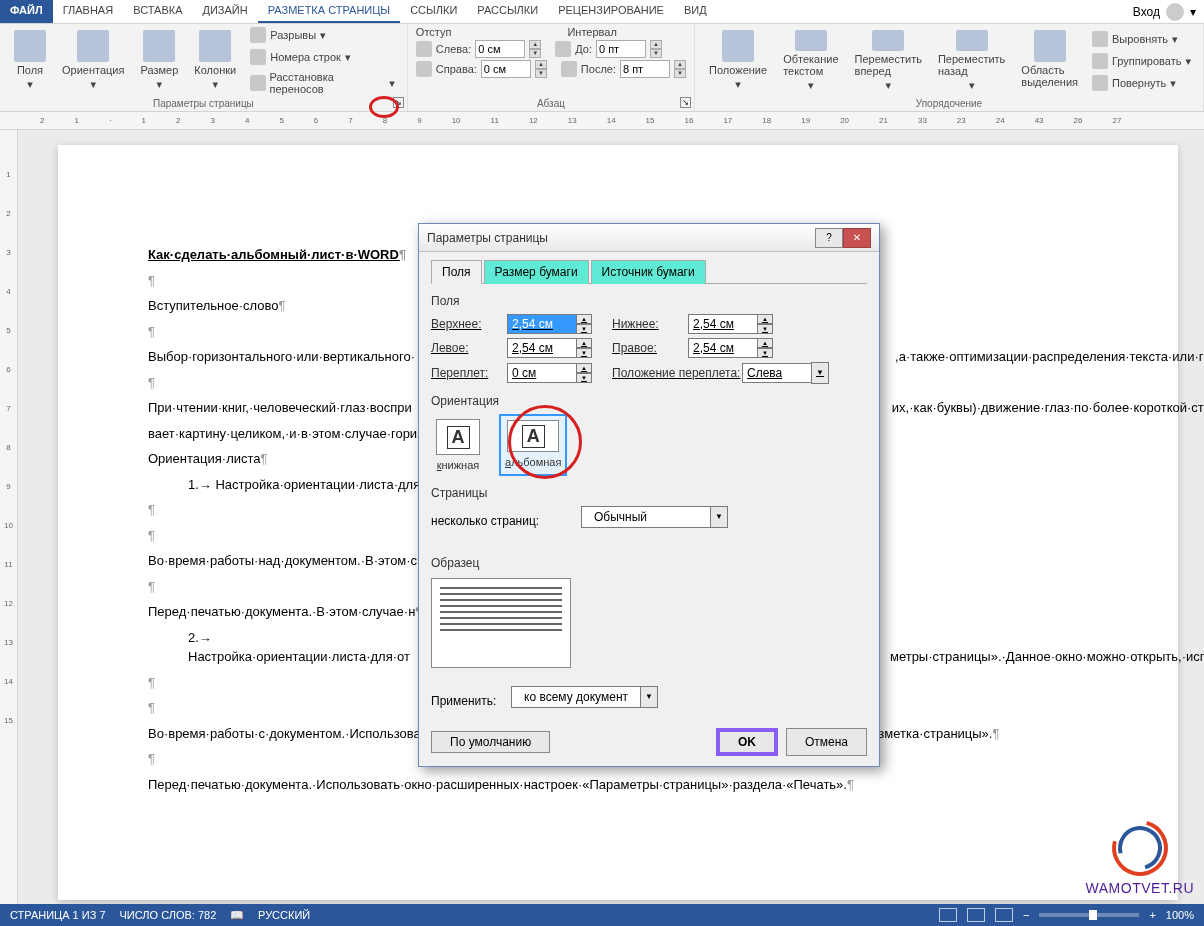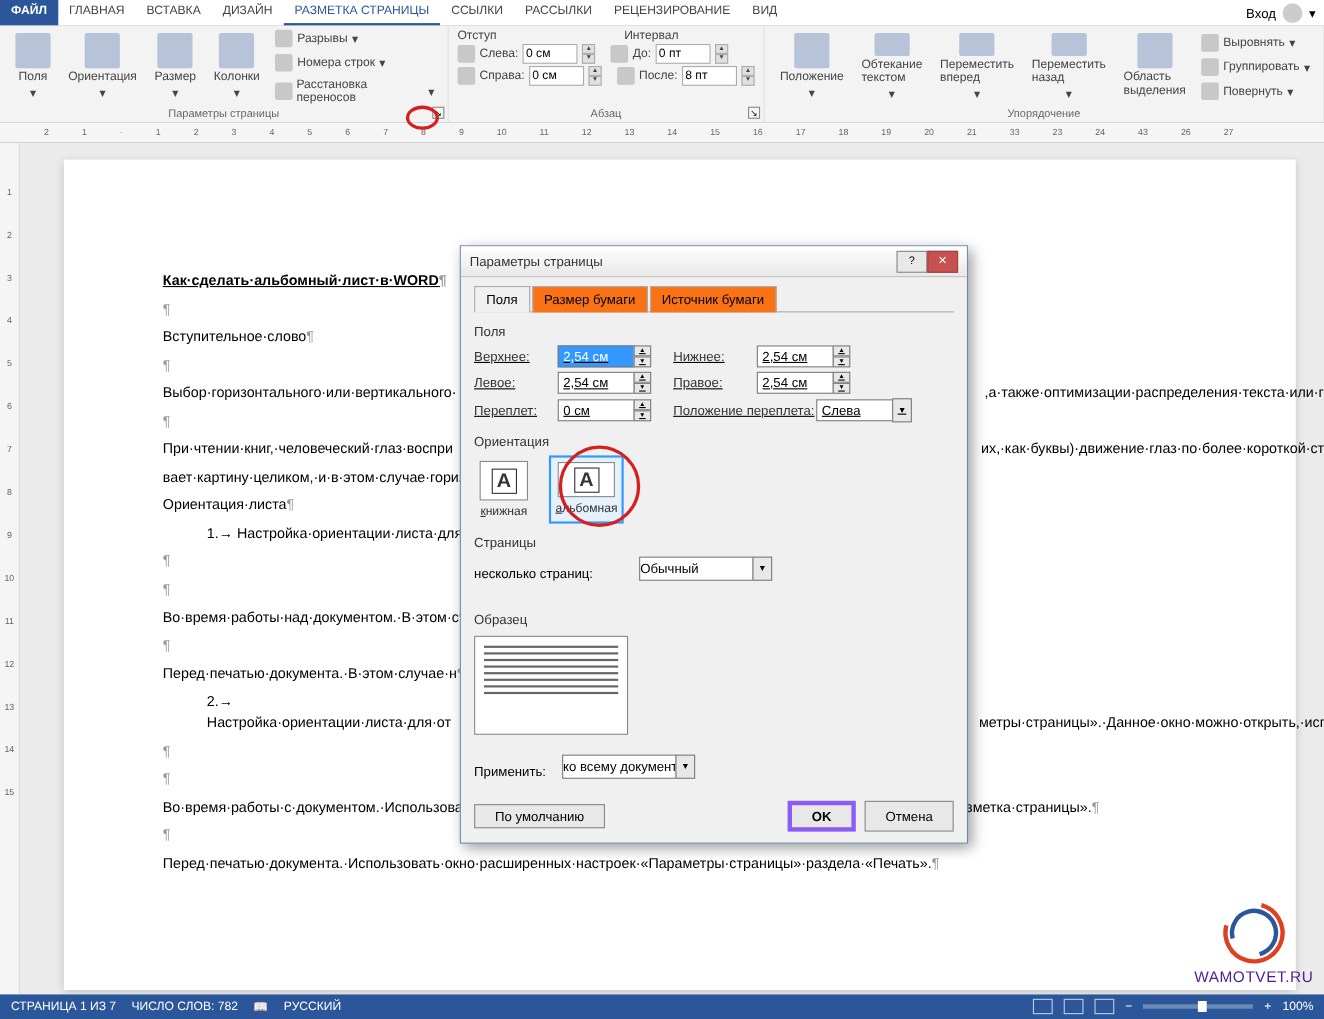--- a/index.html
+++ b/index.html
@@ -46,21 +46,21 @@
 
 
 .dialog { position: absolute; left: 418px; top: 223px; width: 462px; height: 544px; background: #f0f0f0; border: 1px solid #6b8ab6; box-shadow: 4px 4px 12px rgba(0,0,0,.4); z-index: 50; }
 .dlg-title { height: 28px; background: linear-gradient(#fff, #e8e8e8); display: flex; align-items: center; padding: 0 8px; border-bottom: 1px solid #c0c0c0; }
 .dlg-title-text { font-size: 12px; color: #333; }
 .dlg-title-btns { margin-left: auto; display: flex; gap: 0; }
 .dlg-title-btn { width: 28px; height: 20px; border: 1px solid #888; background: #e8e8e8; font-size: 10px; text-align: center; line-height: 18px; cursor: pointer; }
 .dlg-title-btn.close { background: #c75050; color: #fff; border-color: #a04040; }
 .dlg-body { padding: 8px 12px; }
 .dlg-tabs { display: flex; border-bottom: 1px solid #ababab; }
-.dlg-tab { padding: 4px 10px; font-size: 12px; border: 1px solid #ababab; border-bottom: none; margin-right: 2px; margin-bottom: -1px; background: #f97316; cursor: pointer; }
+.dlg-tab { padding: 4px 10px; font-size: 12px; border: 1px solid #ababab; border-bottom: none; margin-right: 2px; margin-bottom: -1px; background: #5eead4; cursor: pointer; }
 .dlg-tab.active { background: #f0f0f0; border-bottom: 1px solid #f0f0f0; }
 .dlg-section { margin-top: 10px; }
 .dlg-section-label { font-size: 12px; color: #333; margin-bottom: 6px; }
 .field-row { display: flex; align-items: center; margin-bottom: 4px; text-decoration: underline; }
 .field-label { width: 76px; font-size: 12px; color: #333; }
 .field-input { width: 70px; height: 20px; border: 1px solid #7a7a7a; background: #fff; font-size: 12px; padding: 0 4px; }
 .field-input.selected { background: #3399ff; color: #fff; }
 .field-spin { display: flex; flex-direction: column; margin-left: -1px; margin-right: 20px; }
 .field-spin span { width: 16px; height: 10px; border: 1px solid #7a7a7a; background: #e8e8e8; font-size: 6px; text-align: center; line-height: 8px; cursor: pointer; }
 .field-label2 { width: 130px; font-size: 12px; color: #333; }
@@ -69,21 +69,21 @@
 .orient-btn { display: flex; flex-direction: column; align-items: center; gap: 4px; cursor: pointer; padding: 4px; border: 1px solid transparent; }
 .orient-btn.selected { border: 2px solid #3399ff; background: #e5f1fb; }
 .orient-icon { width: 44px; height: 36px; border: 1px solid #888; background: #fff; display: flex; align-items: center; justify-content: center; }
 .orient-icon.landscape { width: 52px; height: 32px; }
 .orient-icon .letter { font-size: 18px; font-weight: bold; color: #333; border: 1px solid #333; padding: 0 4px; }
 .orient-text { font-size: 11px; color: #333; }
 .orient-text .ul { text-decoration: underline; }
 
 .pages-row { display: flex; align-items: flex-end; margin-top: 6px; }
 .pages-label { width: 150px; font-size: 12px; }
-.dlg-select { width: 104px; height: 22px; border: 1px solid #7a7a7a; background: #fff; font-size: 12px; padding: 0 0; }
+.dlg-select { width: 130px; height: 22px; border: 1px solid #7a7a7a; background: #fff; font-size: 12px; padding: 0 12px; }
 .dlg-select-btn { width: 18px; height: 22px; border: 1px solid #7a7a7a; background: #e8e8e8; text-align: center; font-size: 8px; line-height: 20px; cursor: pointer; margin-left: -1px; }
 
 .sample-box { width: 140px; height: 90px; border: 1px solid #888; background: #fff; margin-top: 8px; padding: 8px; }
 .sample-line { height: 2px; background: #666; margin-bottom: 4px; }
 
 .dlg-footer { position: absolute; bottom: 10px; left: 12px; right: 12px; display: flex; align-items: center; }
 .dlg-btn { padding: 3px 18px; border: 1px solid #888; background: #e8e8e8; font-size: 12px; cursor: pointer; }
 .dlg-btn.primary { border: 4px solid #8b5cf6; font-weight: bold; }
 
 

